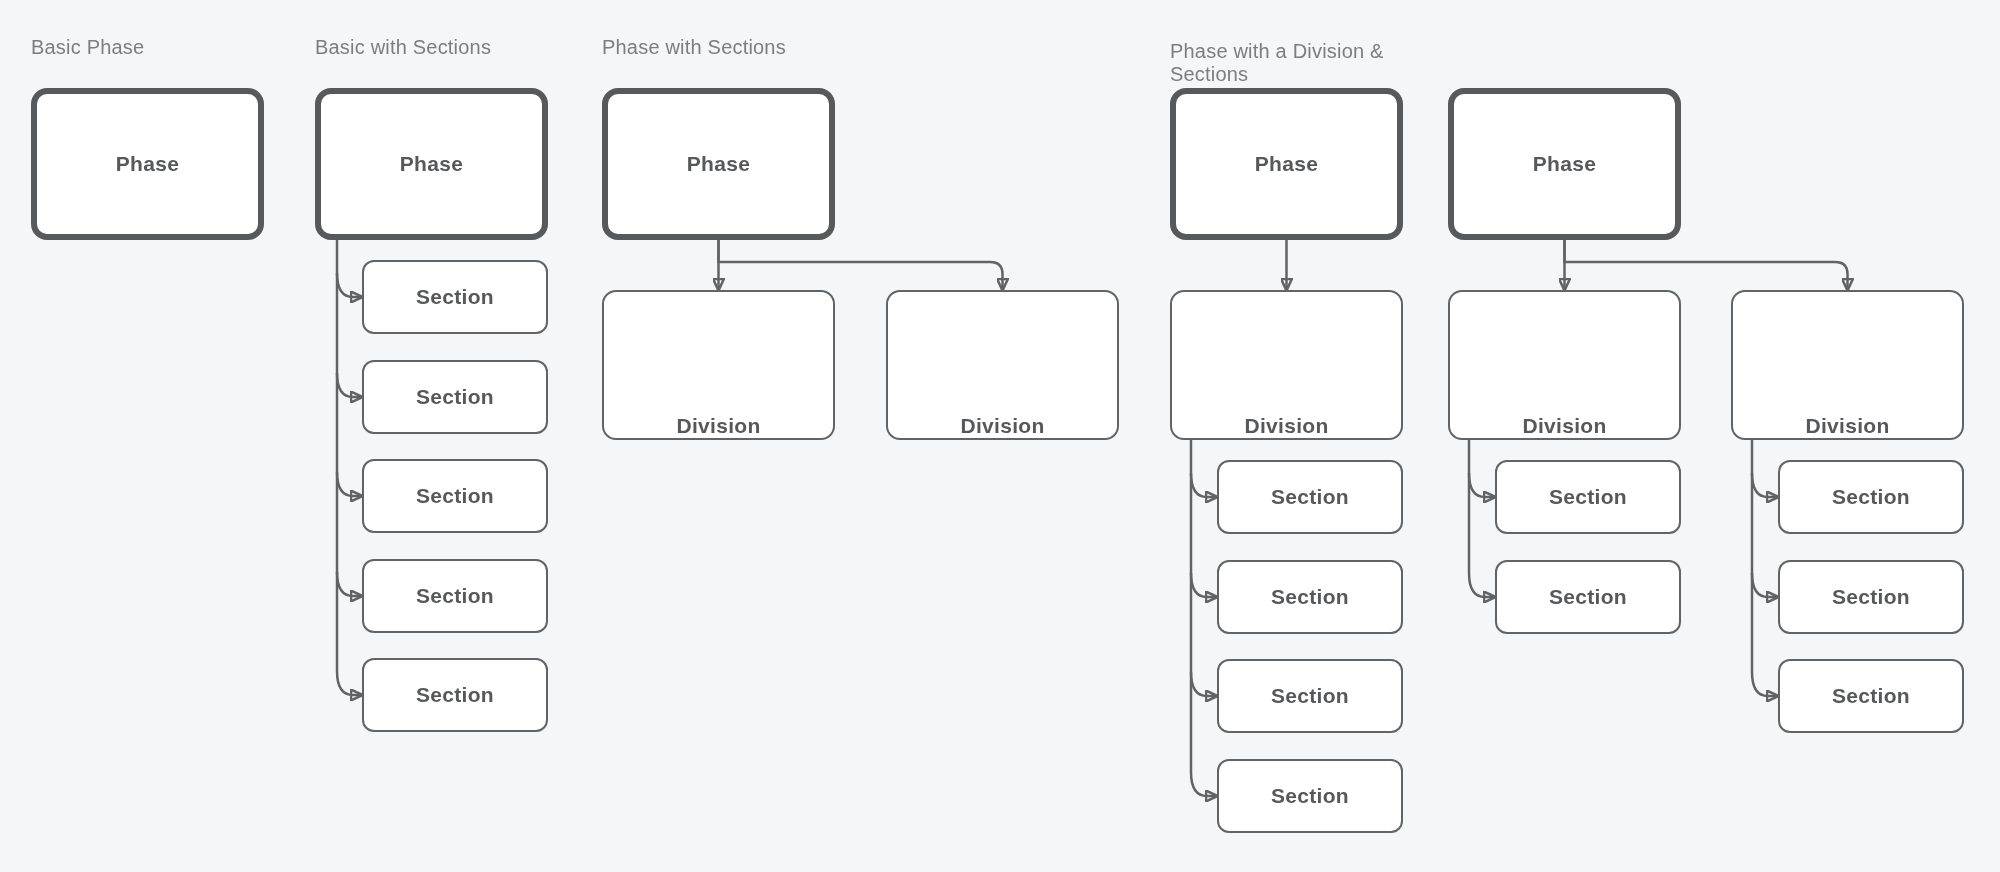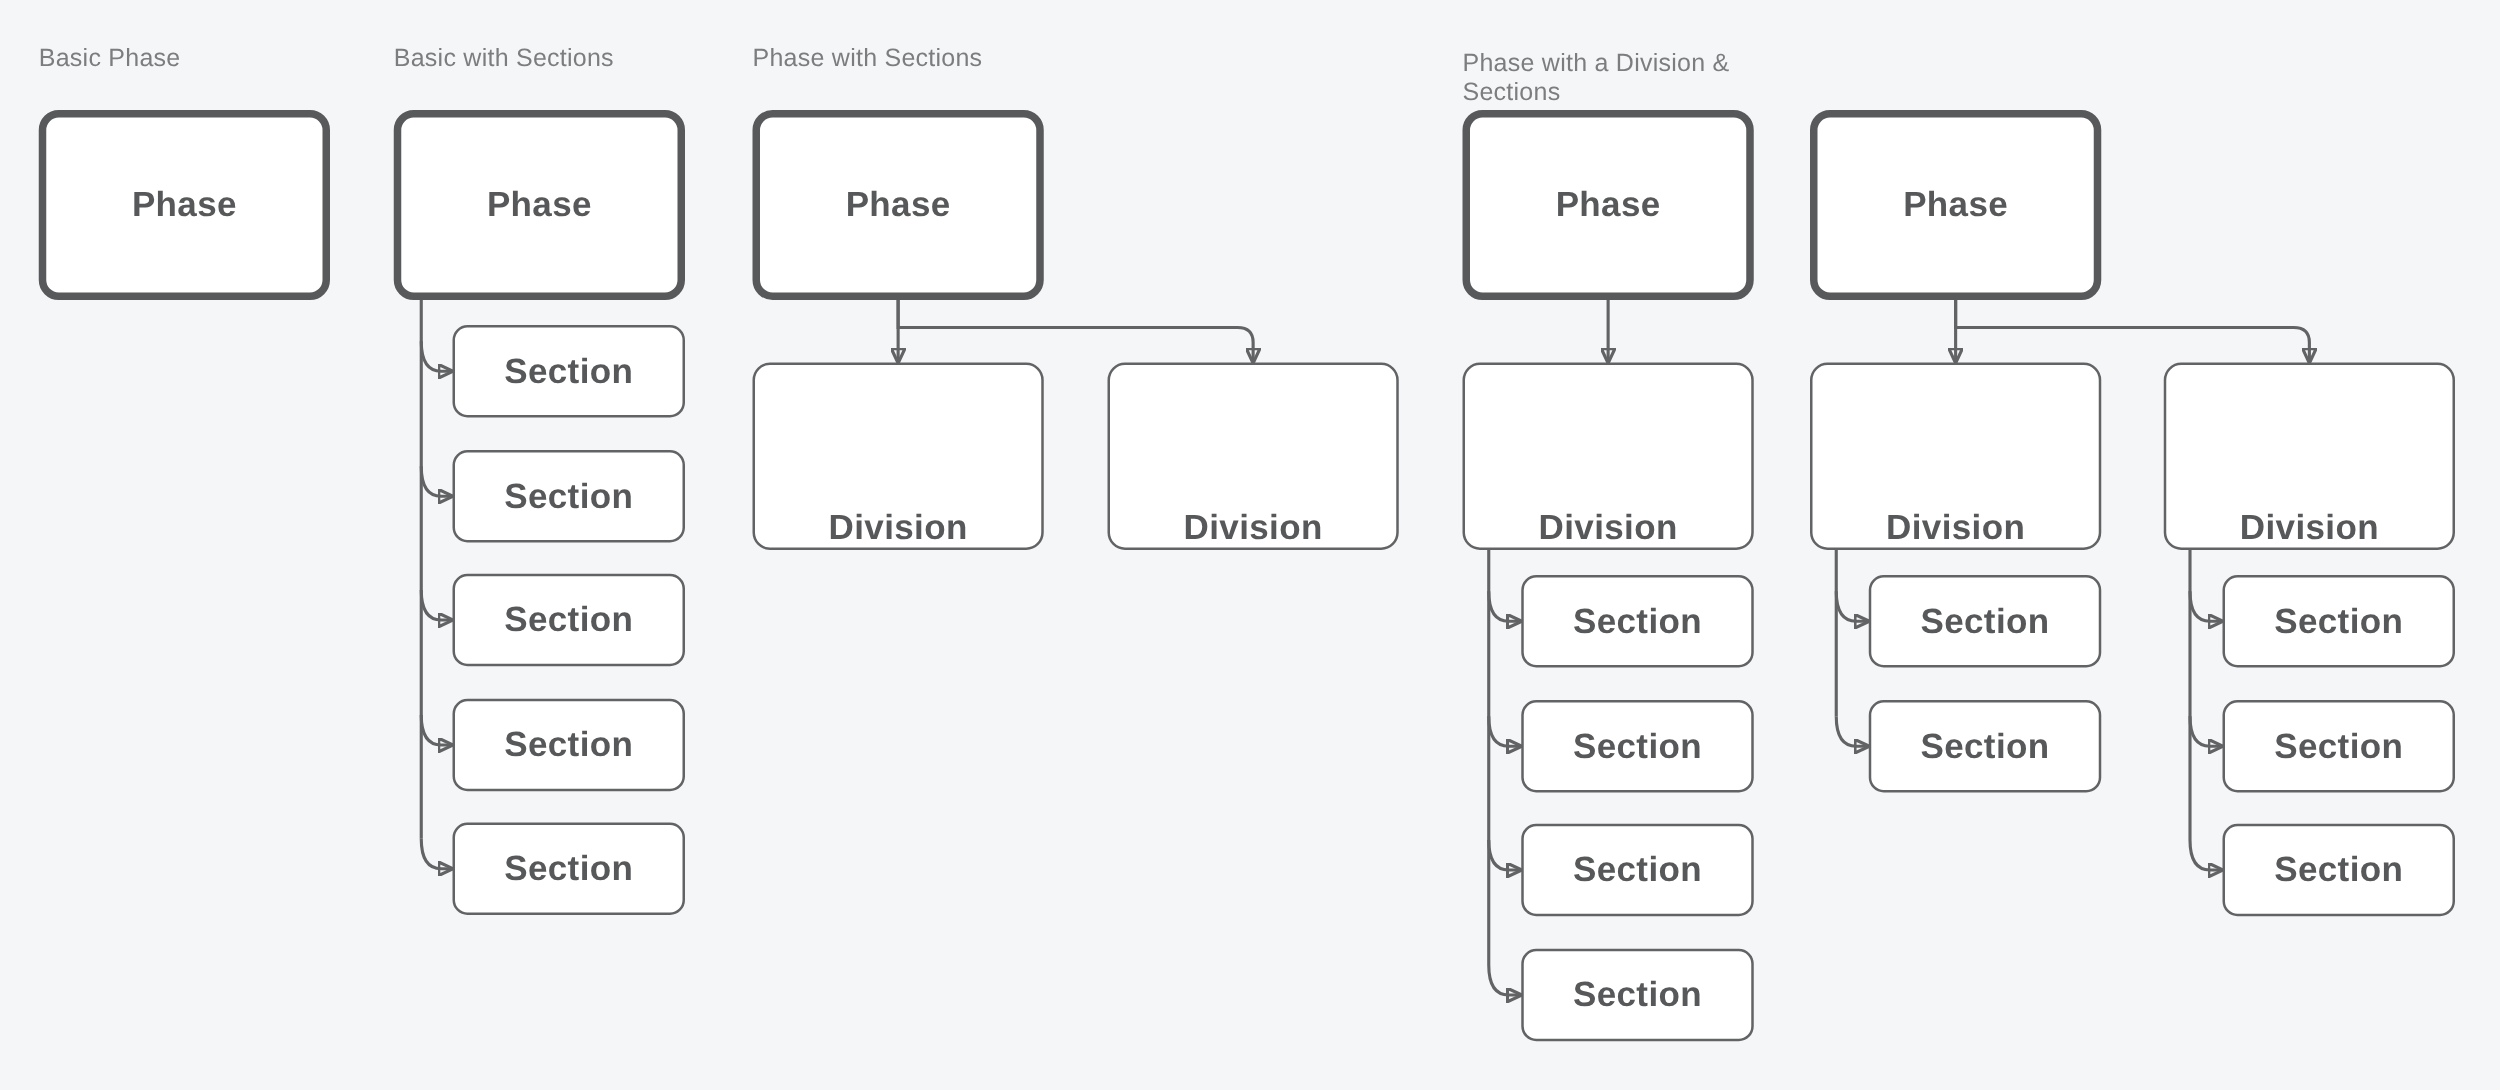--- a/index.html
+++ b/index.html
@@ -19,21 +19,21 @@
     color:var(--title,#7c7d7f); letter-spacing:.2px;
   }
   .node{
     position:absolute; background:var(--box-fill,#fff);
     display:flex; align-items:center; justify-content:center;
   }
   .phase{border:6px solid var(--phase-border,#58595b); border-radius:16px;}
   .division{border:2.5px solid var(--outline,#616365); border-radius:14px;align-items:flex-end;}
   .section{border:2.5px solid var(--outline,#616365); border-radius:12px;}
   .node-label{
-    font-weight:bold; font-size:28px; color:var(--label,#57585a); letter-spacing:.3px;
+    font-weight:bold; font-size:21px; color:var(--label,#57585a); letter-spacing:.3px;
   }
 </style>
 </head>
 <body>
 
 <div class="canvas">
 
   <svg class="connectors" viewBox="0 0 2000 872" xmlns="http://www.w3.org/2000/svg">
     <defs>
       <marker id="arrow" viewBox="0 0 13 12" markerWidth="13" markerHeight="12" refX="12" refY="6" orient="auto" markerUnits="userSpaceOnUse">

